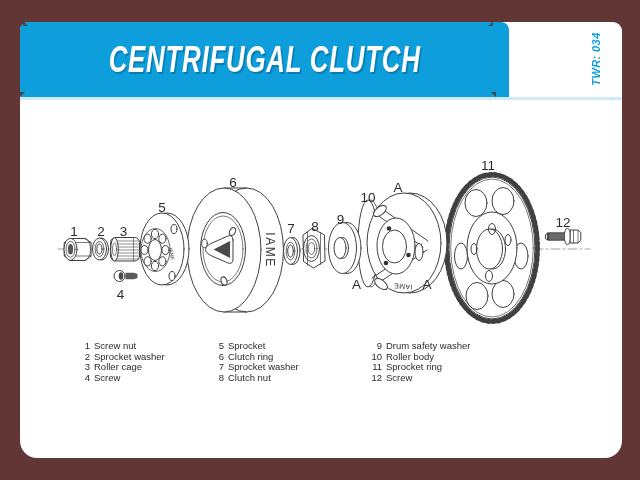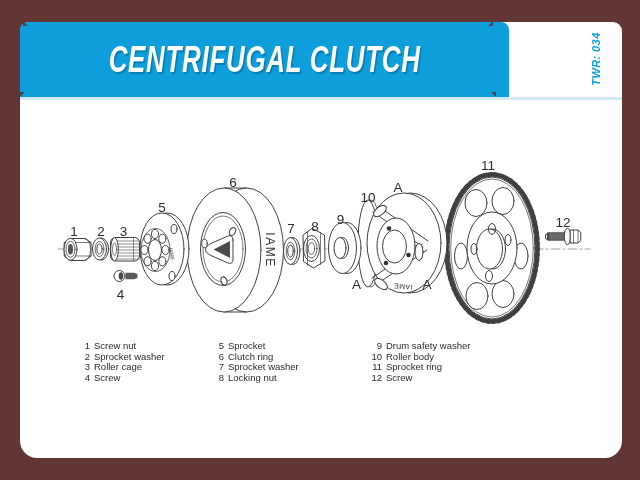--- a/index.html
+++ b/index.html
@@ -247,21 +247,21 @@
       <div class="row">
         <span class="num">6</span>
         <span>Clutch ring</span>
       </div>
       <div class="row">
         <span class="num">7</span>
         <span>Sprocket washer</span>
       </div>
       <div class="row">
         <span class="num">8</span>
-        <span>Locking nut</span>
+        <span>Clutch nut</span>
       </div>
     </div>
   <div class="legend-col c3">
       <div class="row">
         <span class="num">9</span>
         <span>Drum safety washer</span>
       </div>
       <div class="row">
         <span class="num">10</span>
         <span>Roller body</span>

